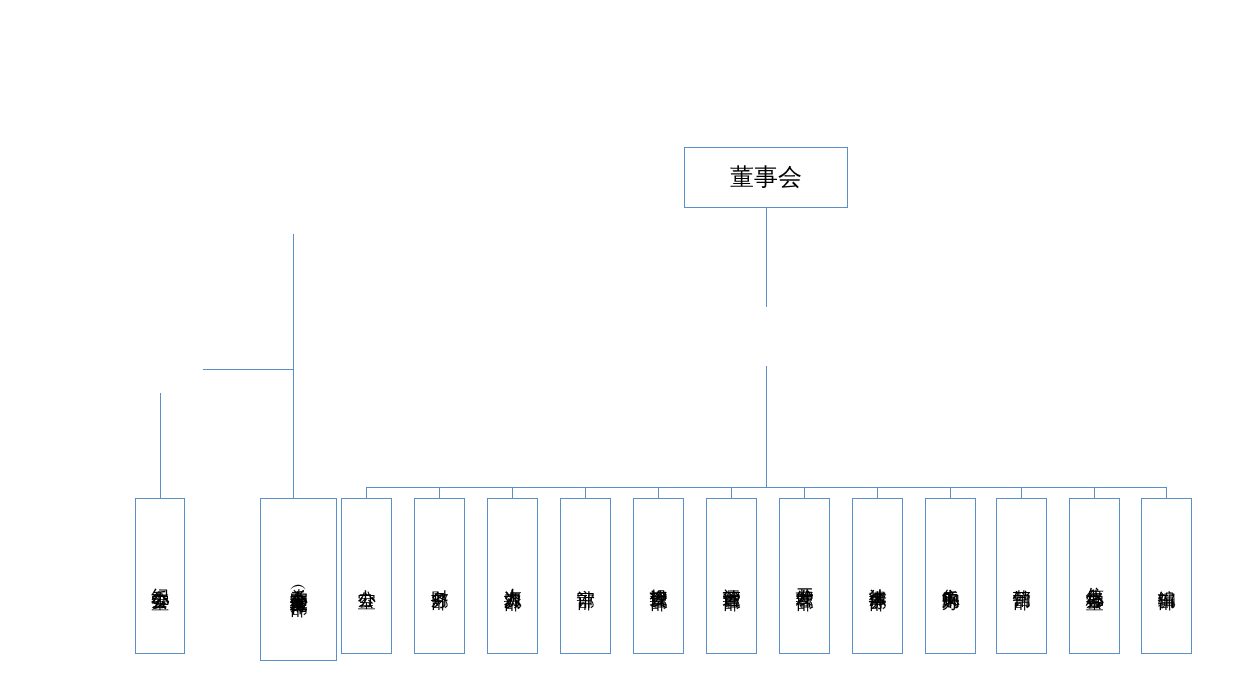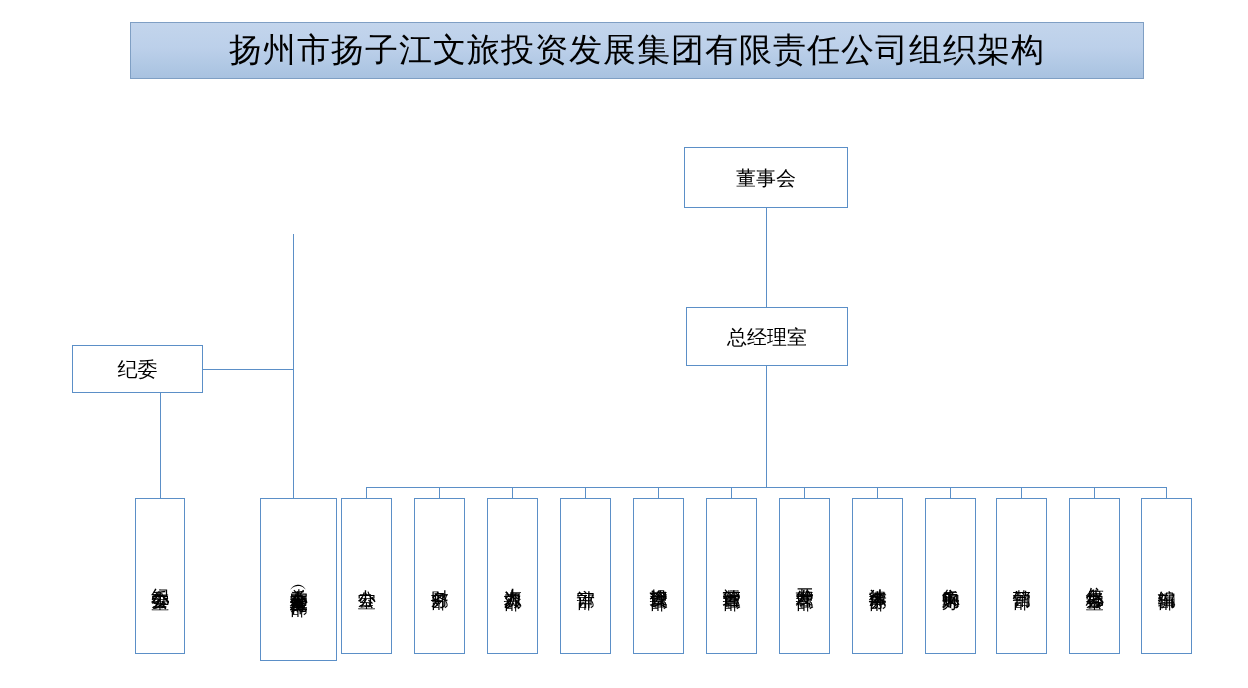--- a/index.html
+++ b/index.html
@@ -46,21 +46,21 @@
     position: absolute;
     box-sizing: border-box;
     border: 1px solid #5b8fc7;
     background: #ffffff;
     display: flex;
     align-items: center;
     justify-content: center;
     z-index: 3;
   }
   .node .label-h {
-    font-size: 20px;
+    font-size: 24px;
     color: #000000;
     white-space: nowrap;
     line-height: 1.1;
   }
 
   
   .node-v {
     align-items: center;
     justify-content: center;
     padding: 6px 2px;
@@ -102,42 +102,33 @@
     height: 1px;
     background: #5b8fc7;
     z-index: 1;
   }
 </style>
 </head>
 <body>
 
 <div id="chart-root">
 
-  <div class="title-banner">
-    <span class="title-text">扬州市扬子江文旅投资发展集团有限责任公司组织架构</span>
-  </div>
 
   <div class="node" style="left:684px; top:147px; width:164px; height:61px;">
     <span class="label-h">董事会</span>
   </div>
 
   <div class="line-v" style="left:766px; top:208px; height:99px;"></div>
 
-  <div class="node" style="left:686px; top:307px; width:162px; height:59px;">
-    <span class="label-h">总经理室</span>
-  </div>
 
   <div class="line-v" style="left:766px; top:366px; height:122px;"></div>
 
 
   <div class="line-v" style="left:293px; top:234px; height:264px;"></div>
 
-  <div class="node" style="left:72px; top:345px; width:131px; height:48px;">
-    <span class="label-h">纪委</span>
-  </div>
 
   <div class="line-h" style="left:203px; top:369px; width:91px;"></div>
 
   <div class="line-v" style="left:160px; top:393px; height:105px;"></div>
 
   <div class="node node-v" style="left:135px; top:498px; width:50px; height:156px;">
     <span class="label-v">纪委办公室</span>
   </div>
 
   <div class="node node-v node-v2" style="left:260px; top:498px; width:77px; height:163px;">

